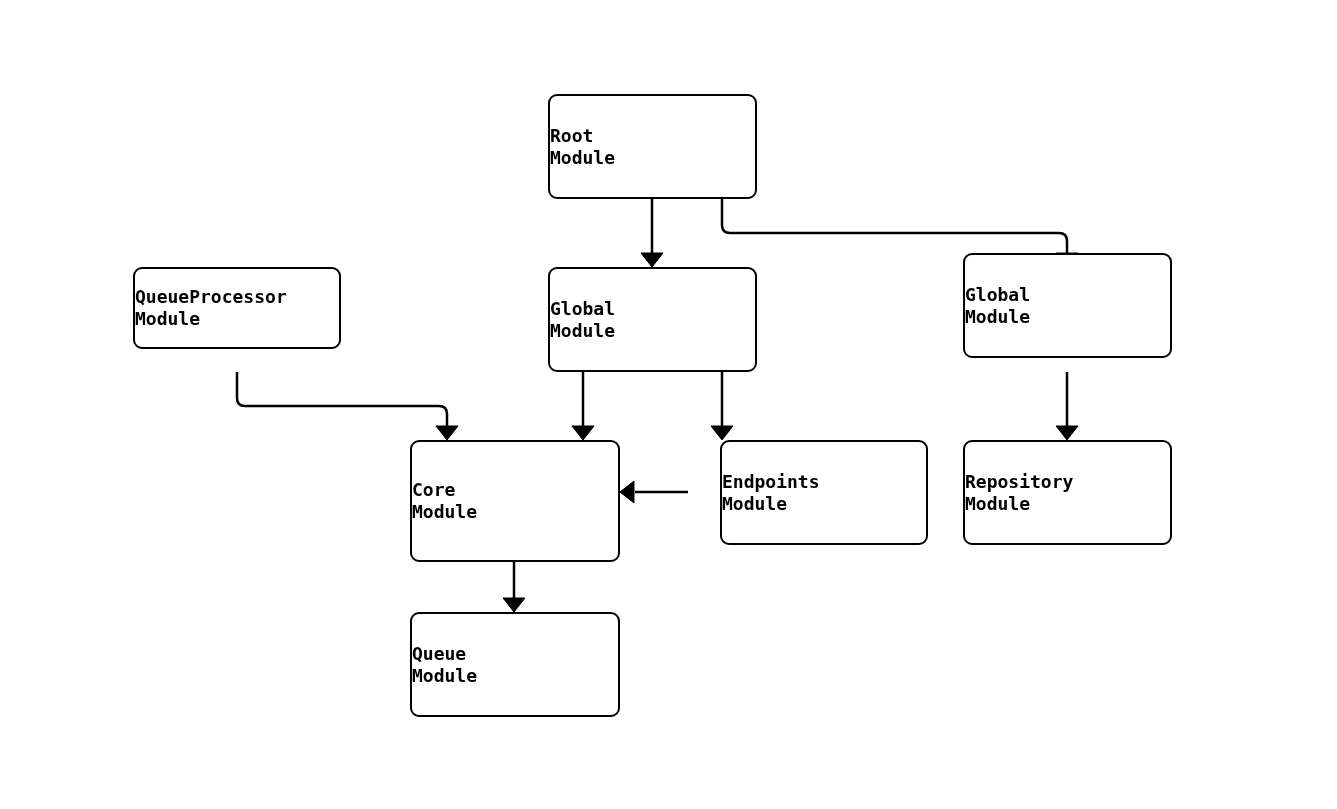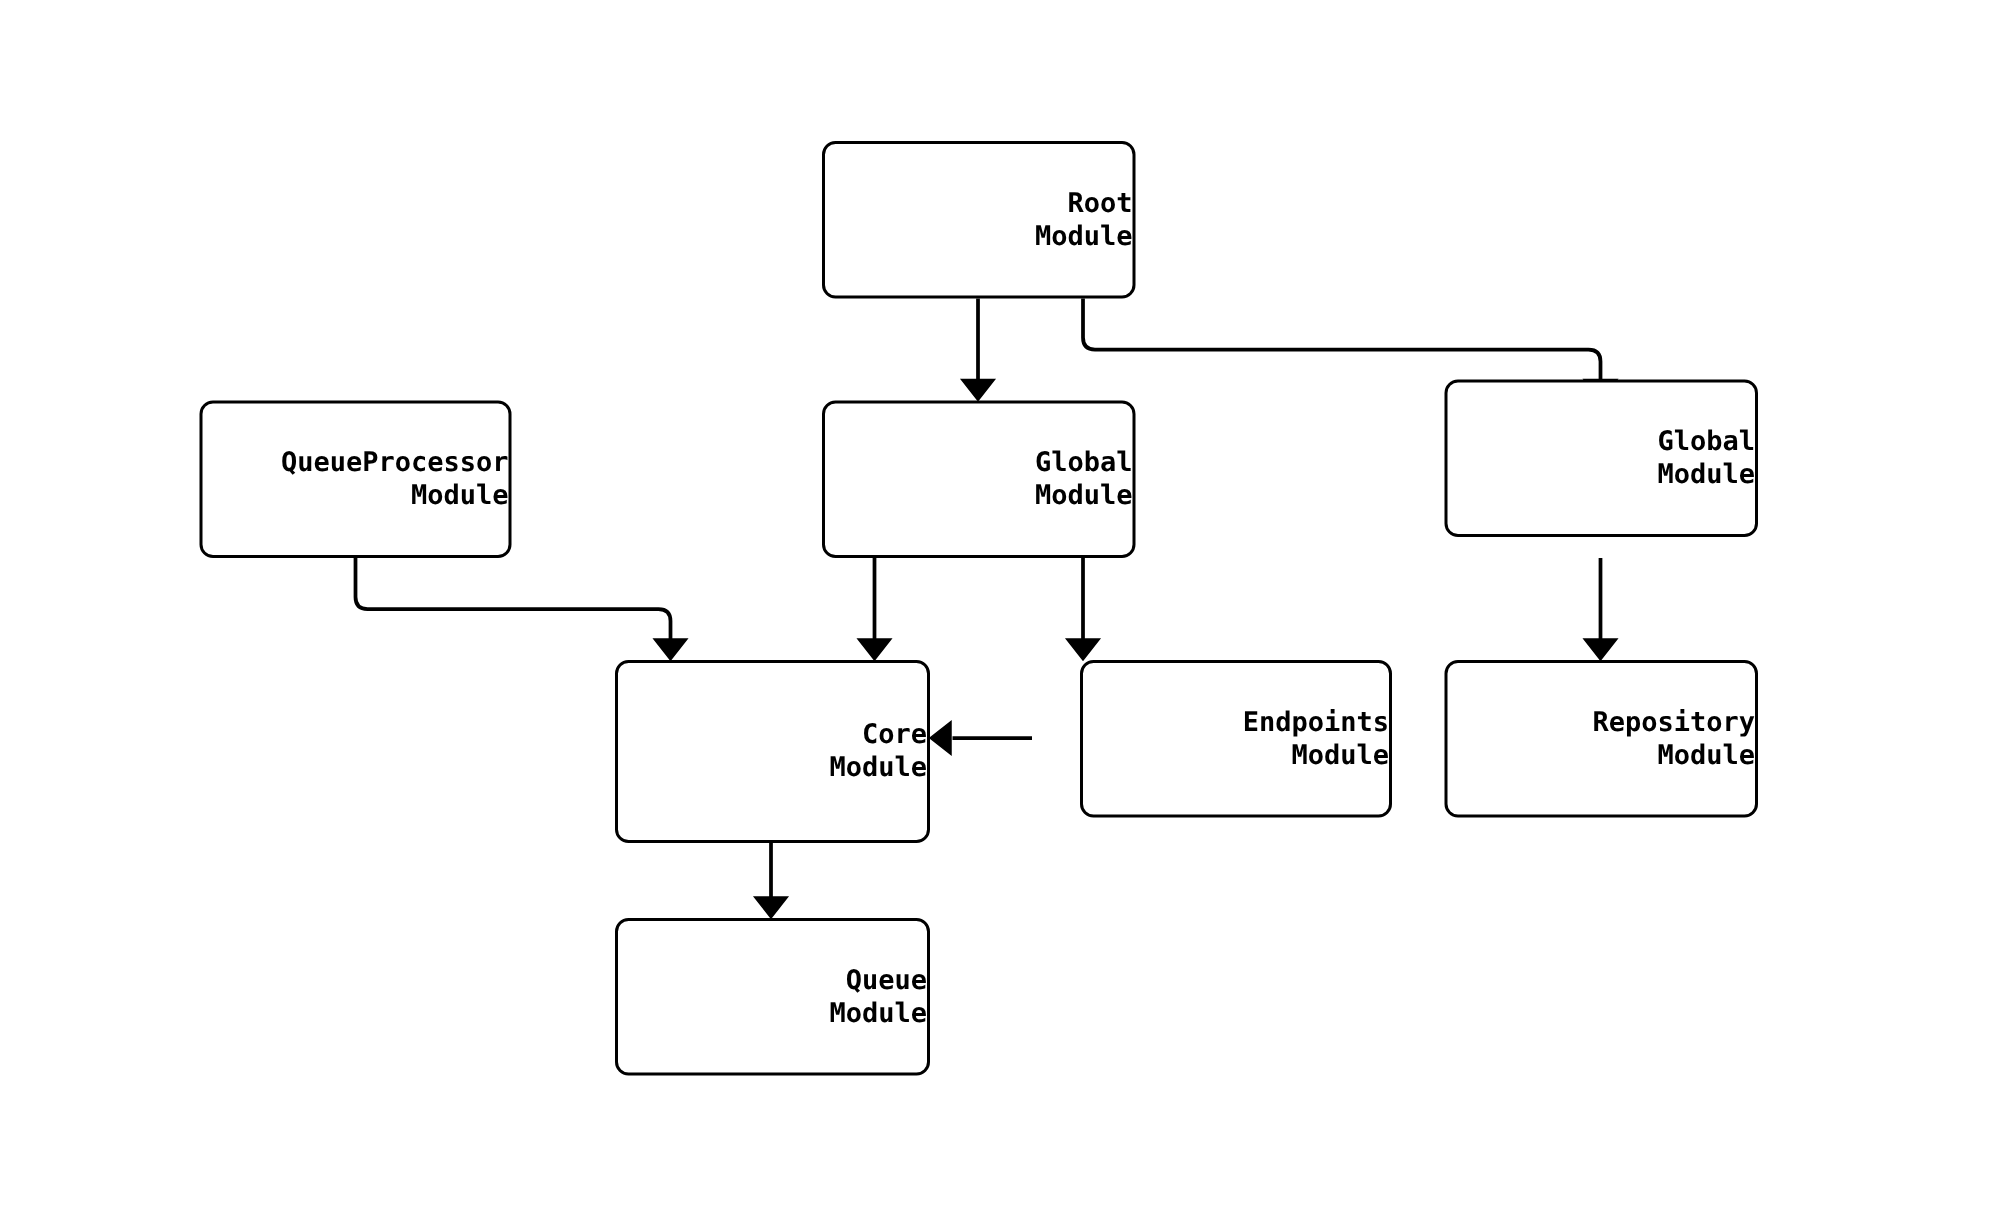--- a/index.html
+++ b/index.html
@@ -32,21 +32,21 @@
     stroke: #000000;
   }
   .node {
     position: absolute;
     box-sizing: border-box;
     background: #ffffff;
     border: 2.5px solid #000000;
     border-radius: 9px;
     display: flex;
     flex-direction: column;
-    align-items: flex-end;
+    align-items: flex-start;
     justify-content: center;
     text-align: center;
     font-weight: bold;
     font-size: 18px;
     line-height: 22px;
     color: #000000;
   }
 </style>
 </head>
 <body>
@@ -94,21 +94,21 @@
       <path d="M514 545 L514 599"></path>
       <polygon points="503,598 525,598 514,612"></polygon>
     </g>
   </svg>
 
   <div class="node" style="left:548px; top:94px; width:209px; height:105px;">
     <span>Root</span>
     <span>Module</span>
   </div>
 
-  <div class="node" style="left:133px; top:267px; width:208px; height:105px;">
+  <div class="node" style="left:133px; top:267px; width:208px; height:82px;">
     <span>QueueProcessor</span>
     <span>Module</span>
   </div>
 
   <div class="node" style="left:548px; top:267px; width:209px; height:105px;">
     <span>Global</span>
     <span>Module</span>
   </div>
 
   <div class="node" style="left:963px; top:253px; width:209px; height:105px;">

